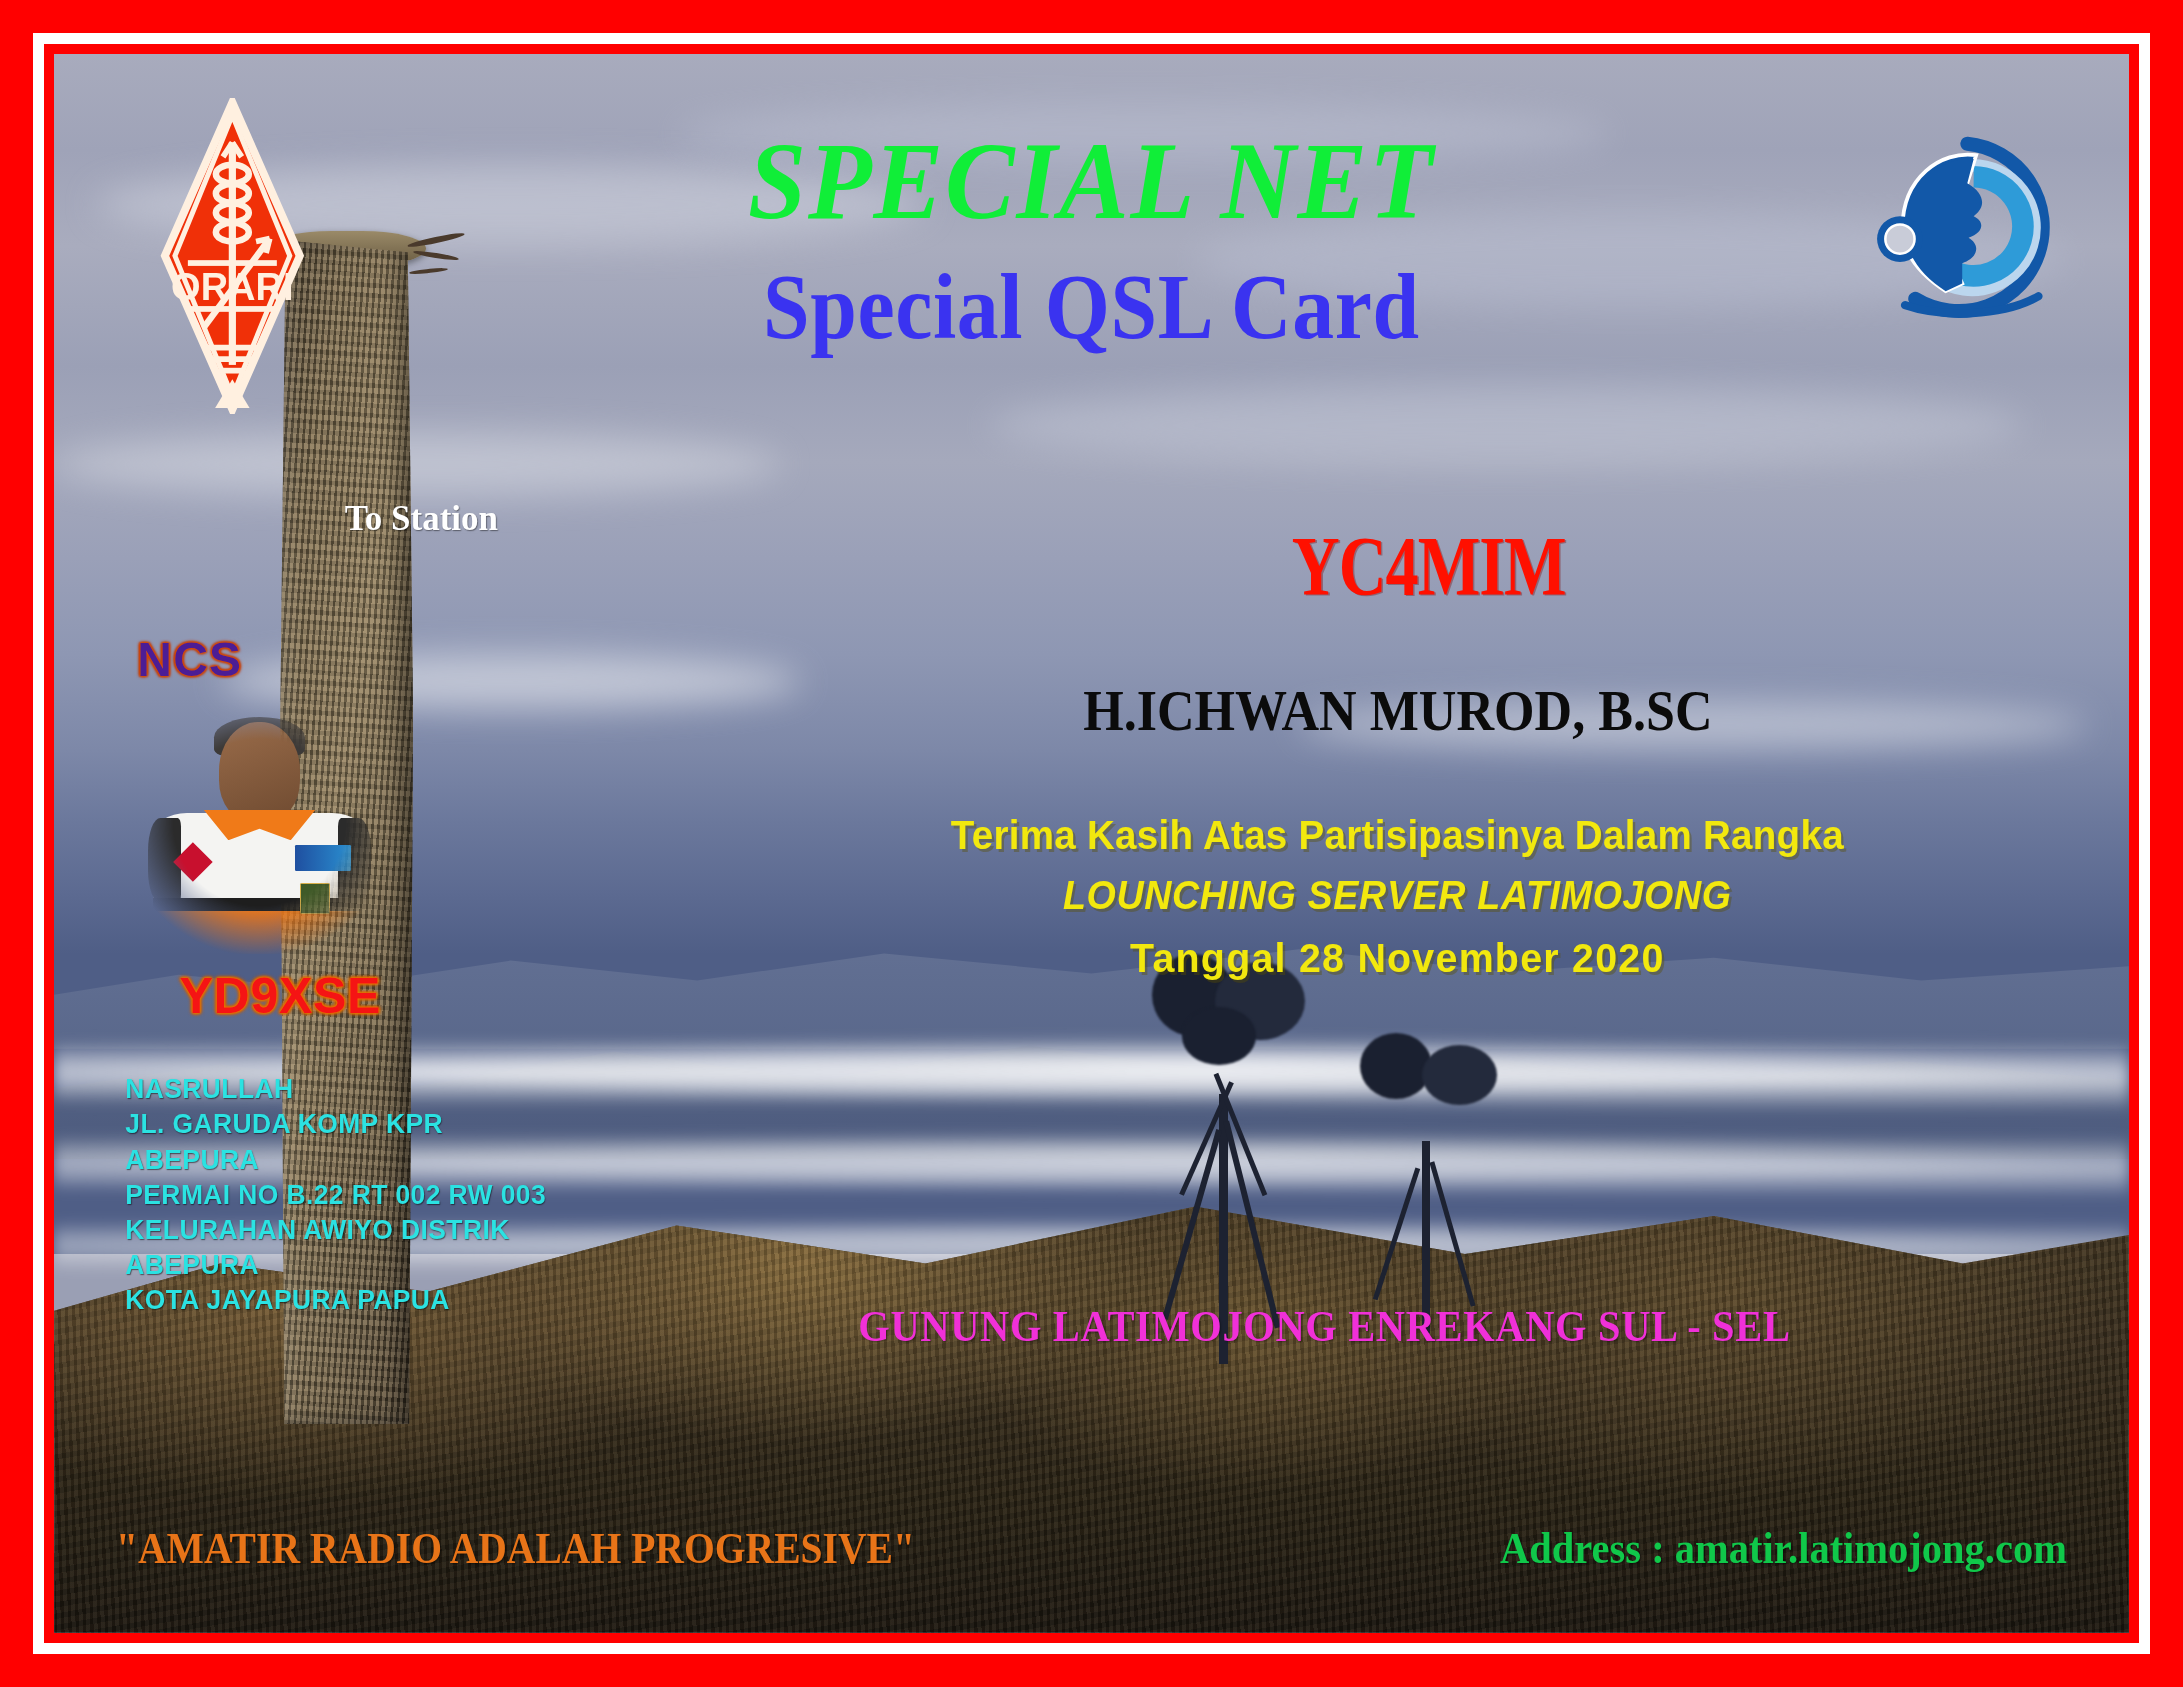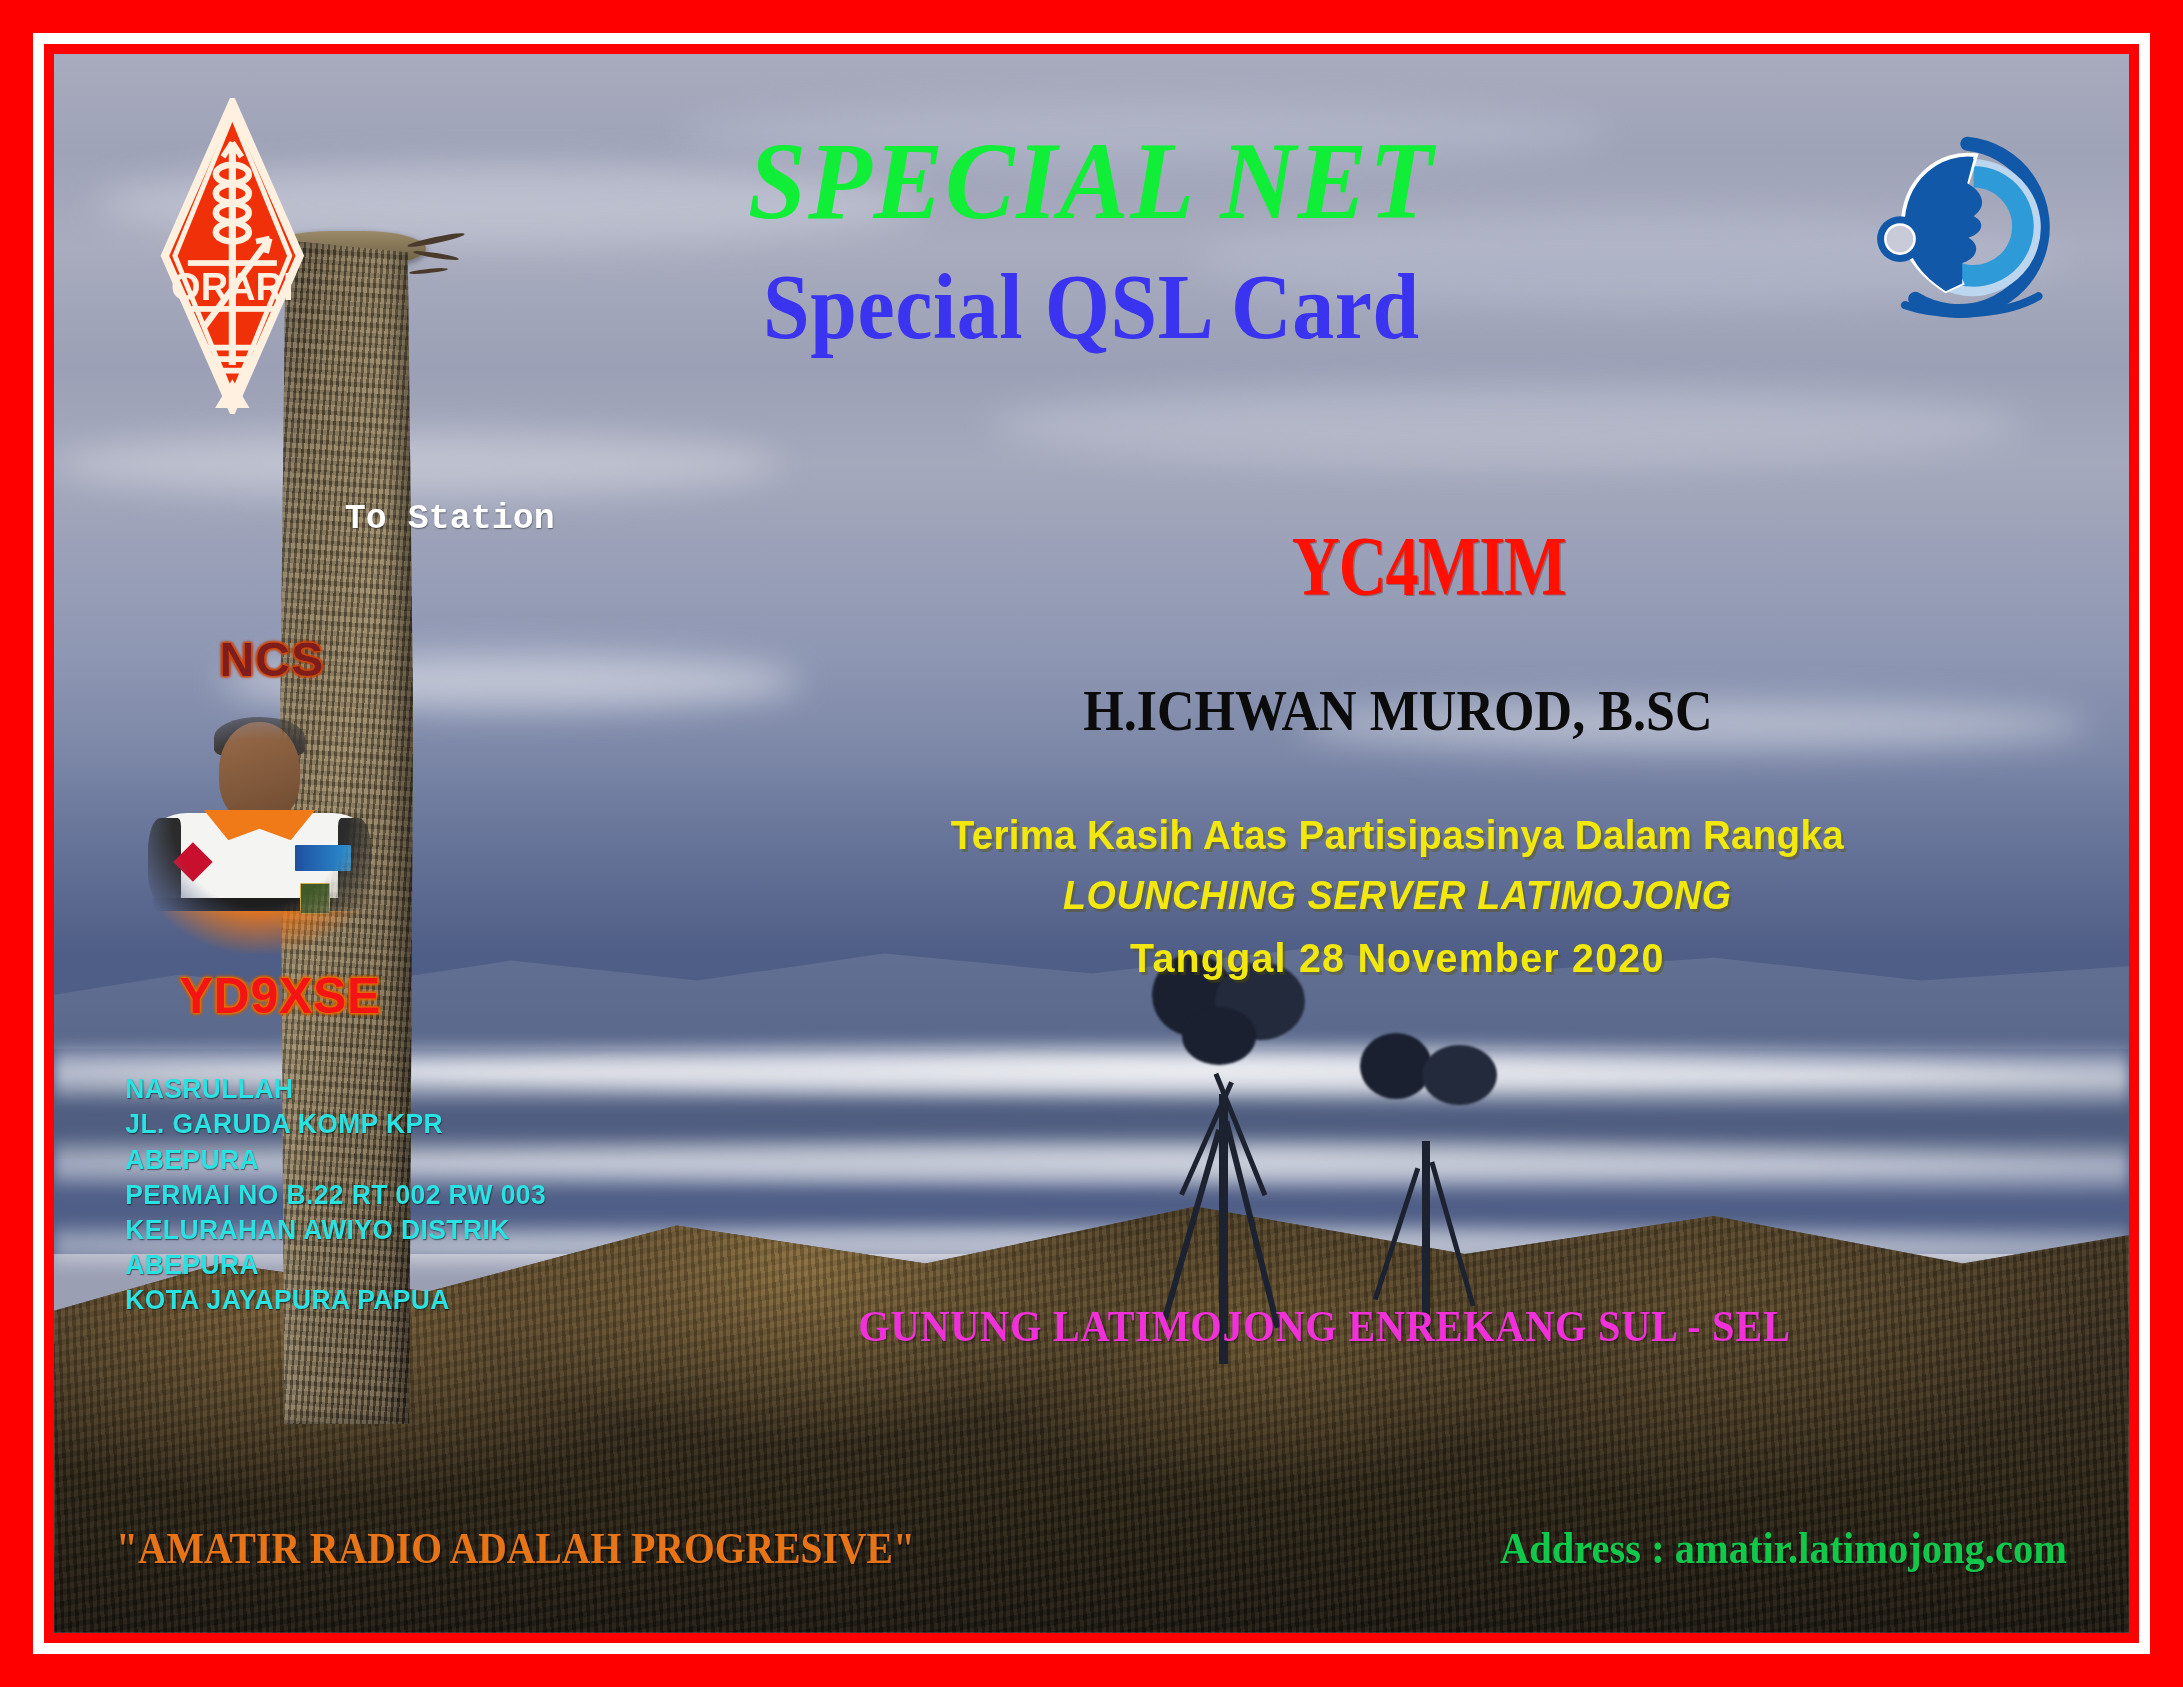--- a/index.html
+++ b/index.html
@@ -156,21 +156,21 @@
   }
   #t-qsl {
     left:0; right:0; top:12.6%; text-align:center;
     font-family:"Liberation Serif", serif;
     font-weight:bold; font-size:93px; letter-spacing:0.7px;
     color:#3A33F0;
     transform:scaleX(.9);
   }
   #t-to-station {
     left:14.0%; top:28.2%;
-    font-family:Liberation Mono, monospace;
+    font-family:Liberation Serif, serif;
     font-weight:bold; font-size:35px;
     color:#FFFFFF;
     text-shadow:0.7px 0.7px 1.3px rgba(0,0,0,.45);
   }
   #t-callsign {
     left:38.5%; right:6%; top:29.3%; text-align:center;
     font-family:"Liberation Serif", serif;
     font-weight:bold; font-size:85px; letter-spacing:-1.3px;
     color:#FF1000;
     transform:scaleX(.78);
@@ -188,24 +188,24 @@
     color:#F2E80E;
     text-shadow:2.6px 2.6px 0 rgba(90,80,0,.38);
     font-family:"Liberation Sans", sans-serif;
     font-weight:bold;
   }
   #t-thanks { top:48.0%; font-size:41px; letter-spacing:0.3px; transform:scaleX(.94); }
   #t-launch { top:51.9%; font-size:40px; font-style:italic; letter-spacing:0.7px; transform:scaleX(.94); }
   #t-date   { top:55.8%; font-size:41px; letter-spacing:1.3px; transform:scaleX(.96); }
 
   #t-ncs {
-    left:4.0%; width:13%; top:36.6%; text-align:center;
+    left:4.0%; width:13%; top:36.6%; text-align:left;
     font-family:"Liberation Sans", sans-serif;
     font-weight:bold; font-size:48px; letter-spacing:1.3px;
-    color:#7f1d1d;
+    color:#4c1d95;
     text-shadow:0 0 2px #ff6a00, 1.3px 1.3px 2.6px #c43800, -1.3px 1.3px 2.6px #c43800,
                 1.3px -1.3px 2.6px #c43800, -1.3px -1.3px 2.6px #c43800;
   }
   #t-ncs-call {
     left:3.4%; width:15%; top:57.8%; text-align:center;
     font-family:"Liberation Sans", sans-serif;
     font-weight:bold; font-size:50px; letter-spacing:0.7px;
     color:#F51414;
     text-shadow:0 0 2.6px #ff9000, 1.3px 1.3px 3.3px #d06000, -1.3px 1.3px 3.3px #d06000,
                 1.3px -1.3px 3.3px #d06000, -1.3px -1.3px 3.3px #d06000;

